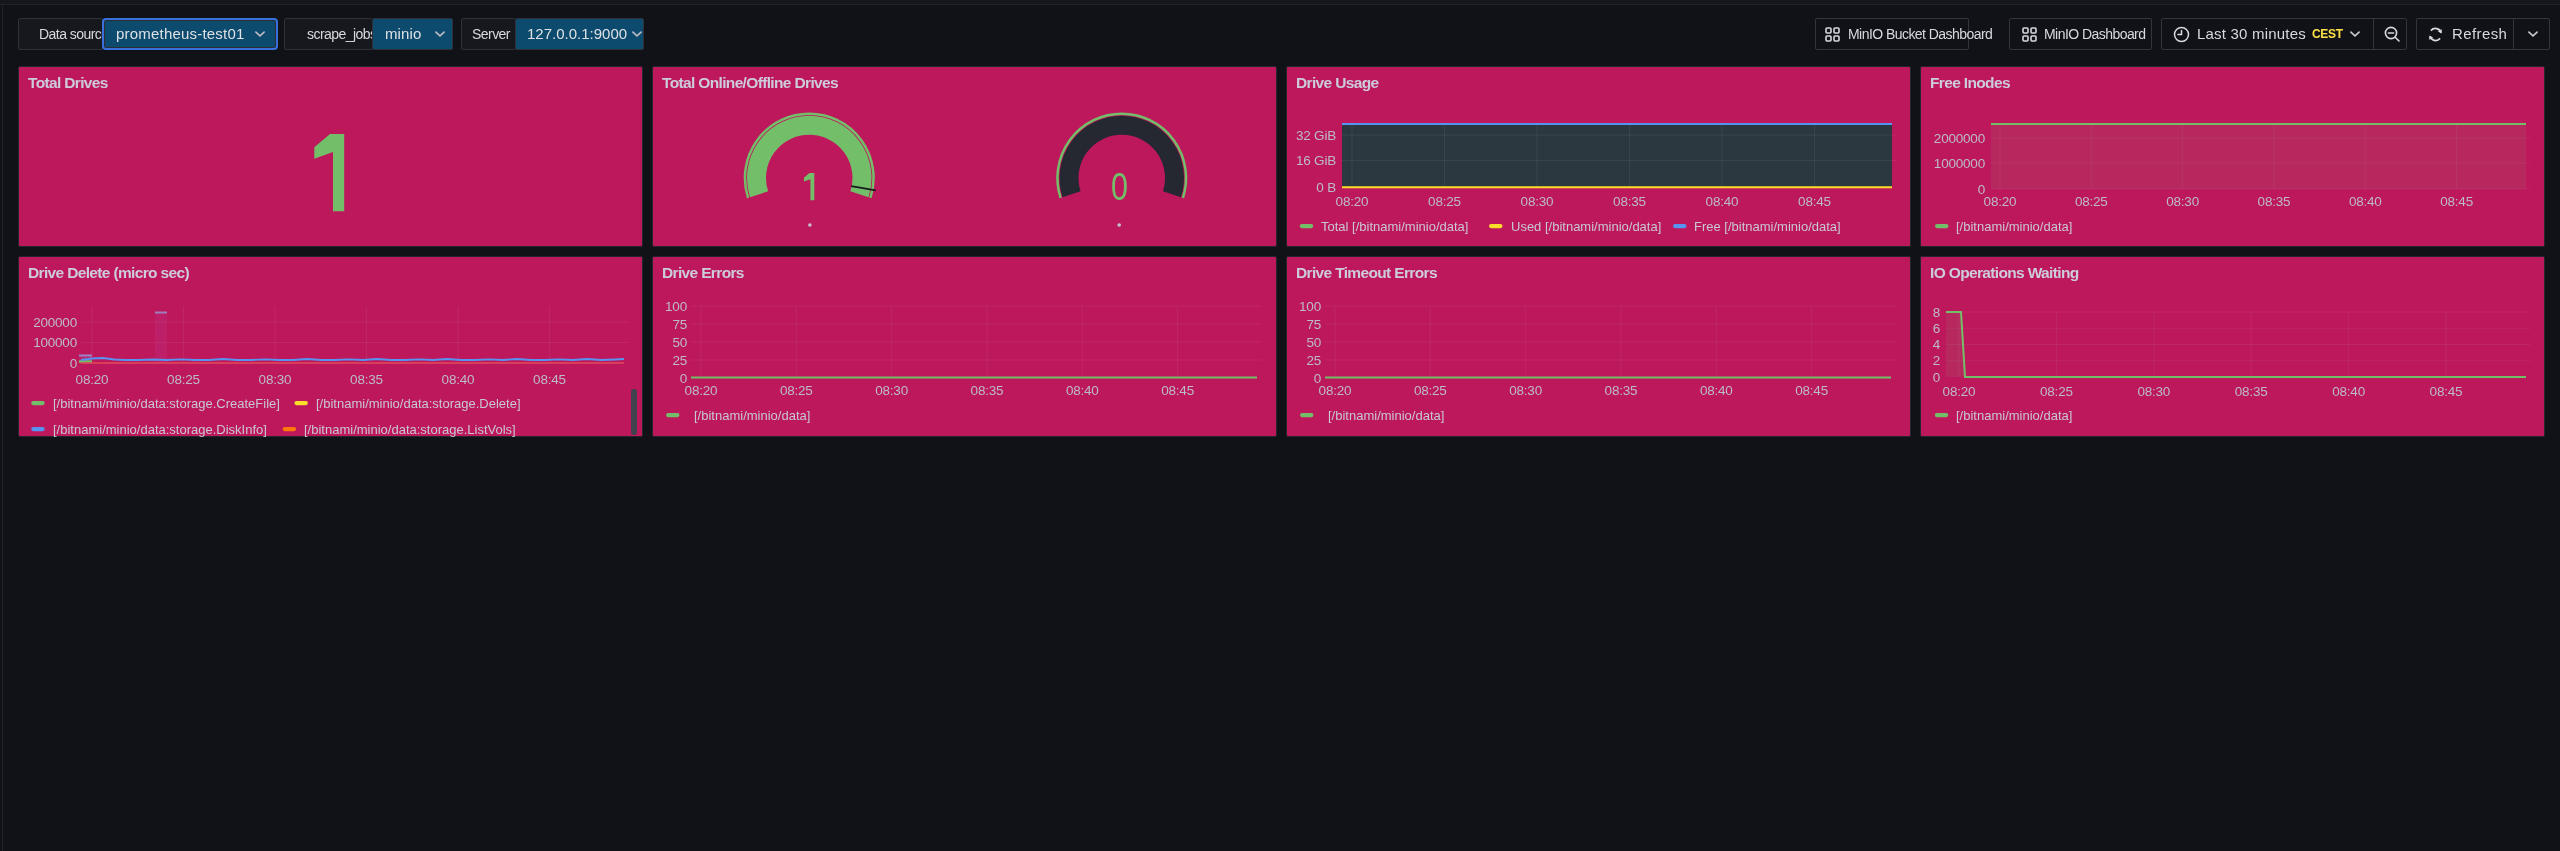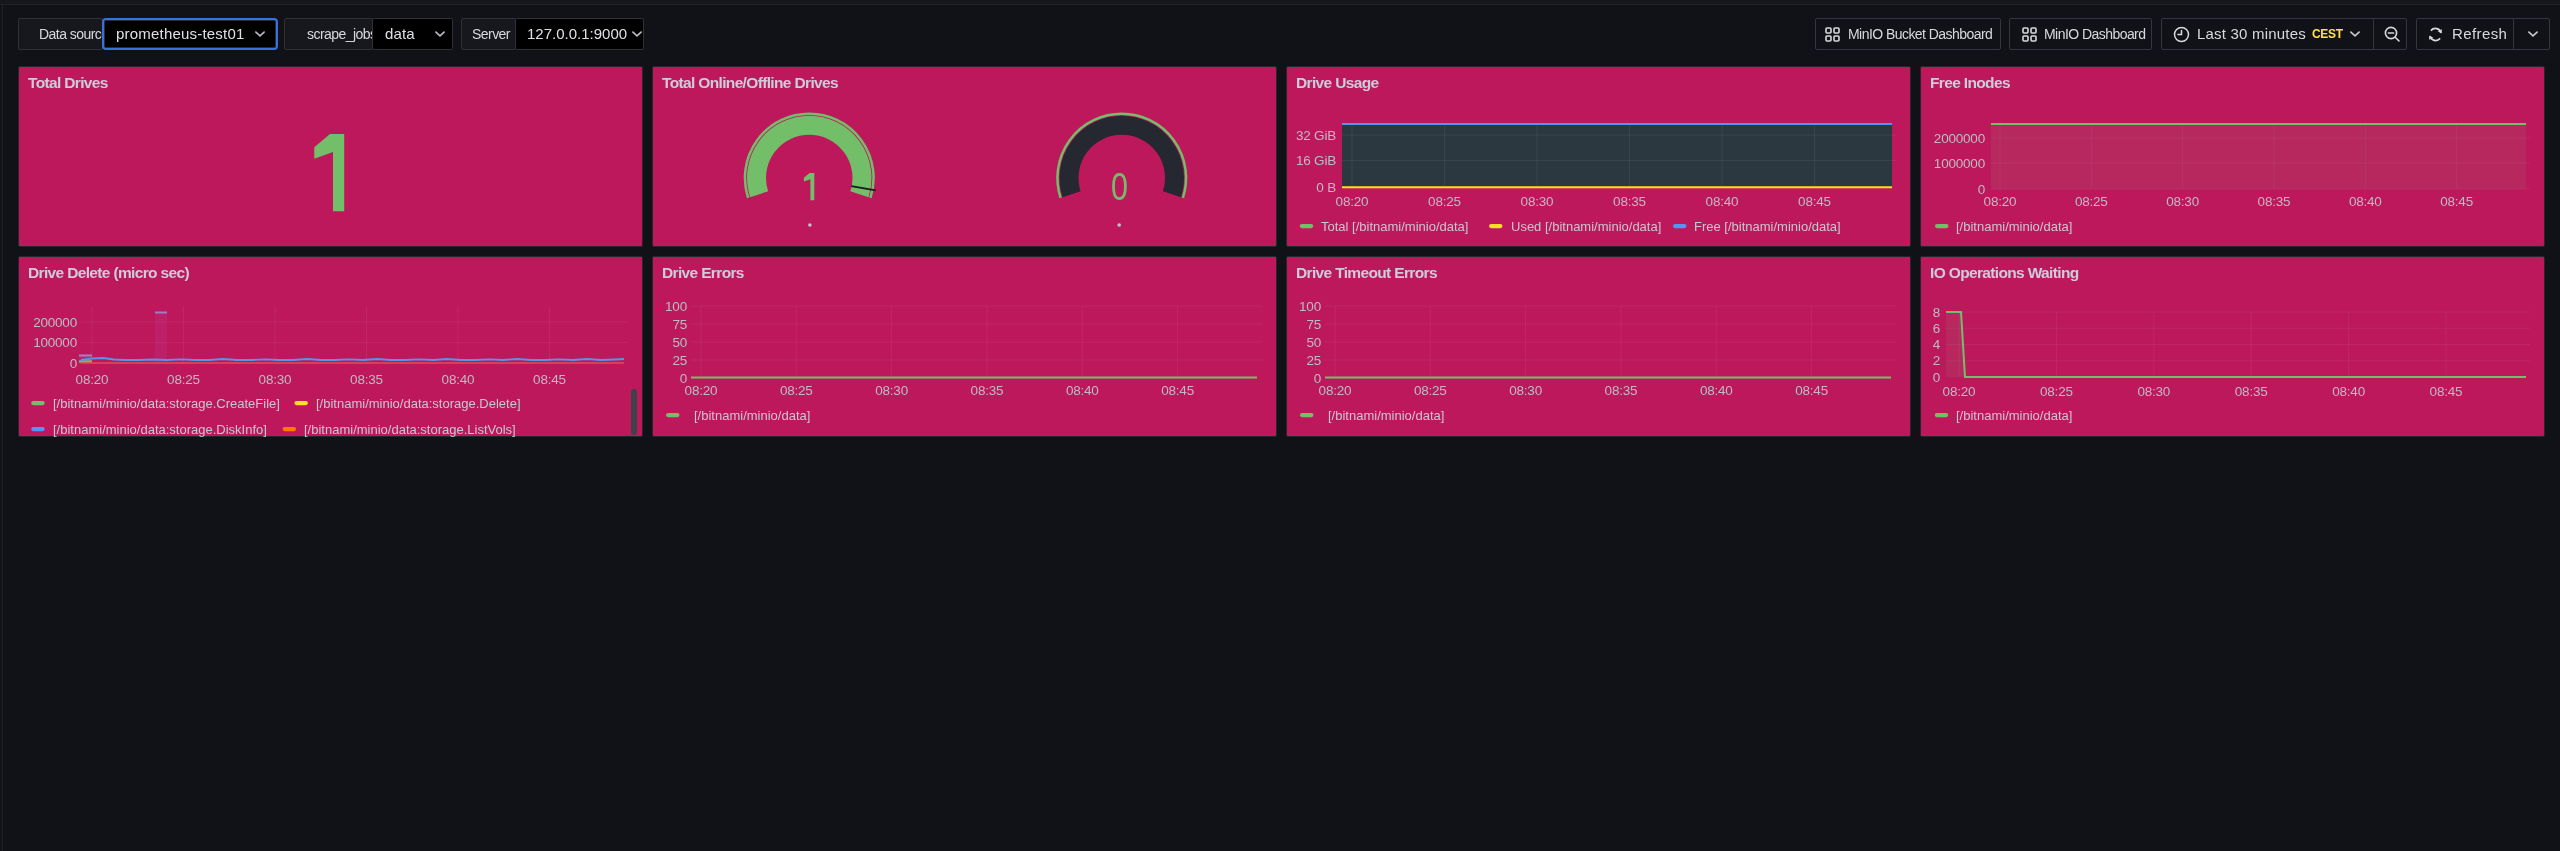--- a/index.html
+++ b/index.html
@@ -1,19 +1,19 @@
 <!DOCTYPE html>
 <html><head><meta charset="utf-8"><style>
 *{margin:0;padding:0;box-sizing:border-box}
 html,body{width:2560px;height:851px;background:#111217;overflow:hidden;font-family:"Liberation Sans",sans-serif;}
 .abs{position:absolute}
 .panel{position:absolute;width:625px;height:181px;background:#be185d;border:1px solid #25272d;border-radius:2px}
 .ptitle{position:absolute;left:9px;top:5px;font-size:15.5px;font-weight:700;color:#ccccdc;letter-spacing:-0.65px;line-height:22px;white-space:nowrap}
 .lblbox{position:absolute;top:18px;height:32px;background:#16181d;border:1px solid #2f3136;border-radius:2px;color:#d8d9de;font-size:14px;font-weight:500;letter-spacing:-0.55px;line-height:30px;white-space:nowrap}
-.valbox{position:absolute;top:18px;height:32px;background:#000000;border:1px solid #2f3136;border-radius:2px;color:#dfe0e4;font-size:15px;letter-spacing:0.1px;line-height:30px;white-space:nowrap}
+.valbox{position:absolute;top:18px;height:32px;background:#0c4a6e;border:1px solid #2f3136;border-radius:2px;color:#dfe0e4;font-size:15px;letter-spacing:0.1px;line-height:30px;white-space:nowrap}
 .btn{position:absolute;top:18px;height:32px;background:#111217;border:1px solid #34363d;border-radius:2px;color:#d8d9df;font-size:14px;font-weight:500;letter-spacing:-0.55px;line-height:30px;white-space:nowrap}
 .chev{position:absolute;top:50%;margin-top:-3px;width:10px;height:6px}
 svg{position:absolute;overflow:visible}
 text{font-family:"Liberation Sans",sans-serif}
 .ax{font-size:13.5px;fill:#bbbcc4;letter-spacing:-0.2px}
 .lg{font-size:13px;fill:#c7c8d1}
 </style></head>
 <body>
 
 <div class="abs" style="left:0;top:0;width:2560px;height:4px;background:#16171d"></div>
@@ -22,34 +22,34 @@
 
 <div class="lblbox" style="left:18px;width:85px;padding-left:20px">Data source</div>
 <div class="valbox" style="left:102px;width:176px;border:2px solid #3871dc;border-radius:4px;line-height:28px;box-shadow:inset 0 0 0 1px #2b2d33">
   <span style="position:absolute;left:12px;letter-spacing:0.2px">prometheus-test01</span>
   <svg class="chev" style="left:151px" width="9" height="5" viewBox="0 0 9 5">
       <path d="M0.8 0.8 L4.5 4.2 L8.2 0.8" stroke="#b9bac1" stroke-width="1.5" fill="none" stroke-linecap="round"></path>
     </svg>
 </div>
 <div class="lblbox" style="left:284px;width:89px;padding-left:22px">scrape_jobs</div>
 <div class="valbox" style="left:372px;width:81px">
-  <span style="position:absolute;left:12px">data</span>
+  <span style="position:absolute;left:12px">minio</span>
   <svg class="chev" style="left:62px" width="9" height="5" viewBox="0 0 9 5">
       <path d="M0.8 0.8 L4.5 4.2 L8.2 0.8" stroke="#b9bac1" stroke-width="1.5" fill="none" stroke-linecap="round"></path>
     </svg>
 </div>
 <div class="lblbox" style="left:461px;width:55px;padding-left:10px">Server</div>
 <div class="valbox" style="left:515px;width:129px">
   <span style="position:absolute;left:11px;letter-spacing:0">127.0.0.1:9000</span>
   <svg class="chev" style="left:116px" width="9" height="5" viewBox="0 0 9 5">
       <path d="M0.8 0.8 L4.5 4.2 L8.2 0.8" stroke="#b9bac1" stroke-width="1.5" fill="none" stroke-linecap="round"></path>
     </svg>
 </div>
 
-<div class="btn" style="left:1815px;width:186px">
+<div class="btn" style="left:1815px;width:154px">
   <svg class="abs" style="left:9px;top:8px" width="15" height="15" viewBox="0 0 15 15">
       <g fill="none" stroke="#d8d9df" stroke-width="1.6">
         <rect x="1" y="1" width="5" height="5" rx="1"></rect>
         <rect x="9" y="1" width="5" height="5" rx="1"></rect>
         <rect x="1" y="9" width="5" height="5" rx="1"></rect>
         <rect x="9" y="9" width="5" height="5" rx="1"></rect>
       </g>
     </svg>
   <span style="position:absolute;left:32px">MinIO Bucket Dashboard</span>
 </div>

